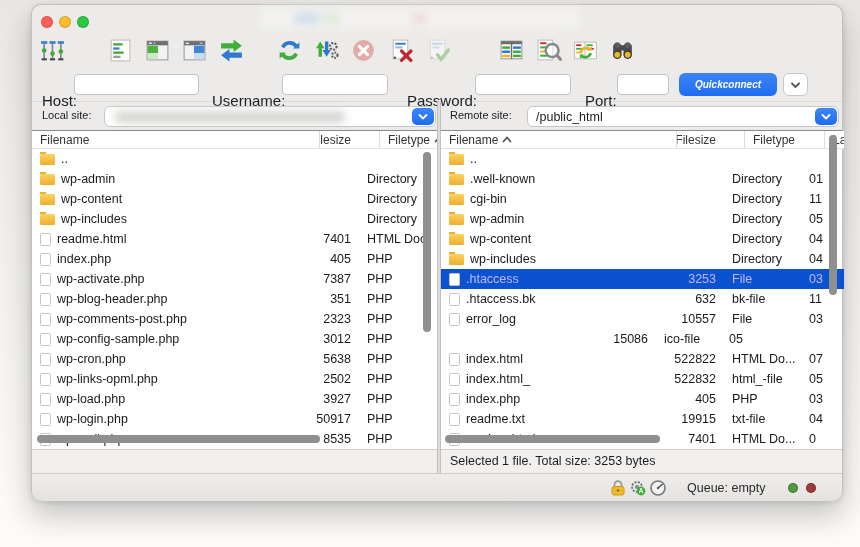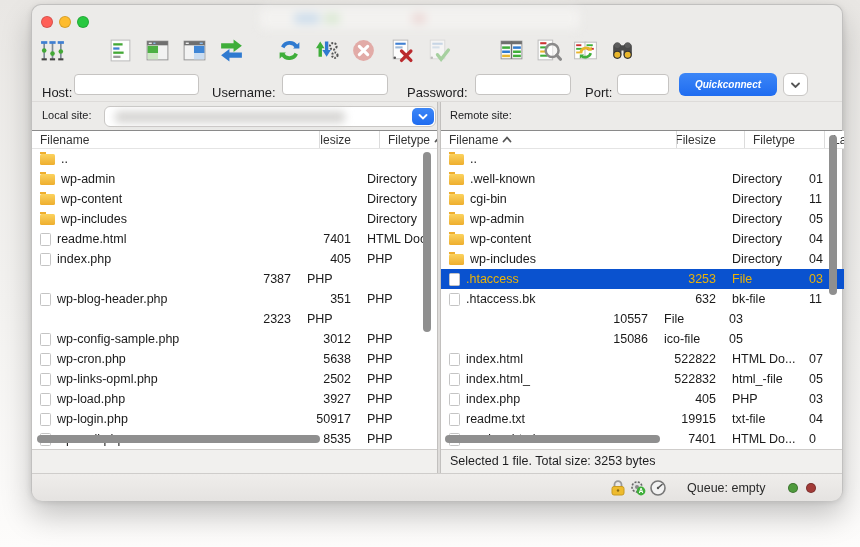--- a/index.html
+++ b/index.html
@@ -30,21 +30,21 @@
   .toolbar { position:absolute; left:0; top:28px; width:100%; height:34px;
     display:flex; align-items:center; }
   .tbtn { width:32px; height:30px; display:flex; align-items:center; justify-content:center; flex:0 0 auto; }
   .tbtn svg { width:27px; height:25px; }
   .gap-a { margin-left:4px; } .gap-b { margin-left:36px; } .gap-c { margin-left:26px; } .gap-d { margin-left:42px; }
   .sp { margin-left:5px; }
 
   
   .qcbar { position:absolute; left:0; top:62px; width:100%; height:35px;
     border-bottom:1px solid #dddbd9; }
-  .qcbar label { position:absolute; top:18px; font-size:13px; color:#1d1d1f; }
+  .qcbar label { position:absolute; top:25px; font-size:15px; color:#1d1d1f; }
   .qcbar input { position:absolute; top:7px; height:21px; border:1px solid #c6c4c2;
     border-radius:4px; background:#fff; font-size:13px; padding:0 5px; outline:none;
     font-family:"Liberation Sans", sans-serif; }
   .lab-host { left:10px; }      .in-host { left:42px; width:125px; }
   .lab-user { left:180px; }     .in-user { left:250px; width:106px; }
   .lab-pass { left:375px; }     .in-pass { left:443px; width:96px; }
   .lab-port { left:553px; }     .in-port { left:585px; width:52px; }
   .qc-btn { position:absolute; left:647px; top:6px; width:98px; height:23px;
     background:linear-gradient(#3c86f7,#1f6cf0); color:#fff; border:none; border-radius:6px;
     font-size:10px; font-weight:700; font-family:"Liberation Sans", sans-serif;font-style:italic; }
@@ -83,21 +83,21 @@
   .hcell.num { justify-content:flex-end; }
   .sorticon { flex:0 0 auto; }
   .hcell .push { margin-left:auto; }
 
   .rows { position:absolute; left:0; top:18px; width:100%; bottom:0; overflow:hidden; }
   .row { display:grid; height:20px; align-items:center; font-size:12.5px; color:#1a1a1a; }
   .cell { padding:0 8px; white-space:nowrap; overflow:hidden; }
   .cell.name { display:flex; align-items:center; gap:6px; padding-left:8px; }
   .cell.size { text-align:right; }
   .cell.mod { padding:0 0 0 5px; }
-  .row.selected { background:#0a52cf; color:#eab308; }
+  .row.selected { background:#0a52cf; color:#c4b5fd; }
 
   .ficon { flex:0 0 auto; display:inline-block; }
   .ficon.folder { width:15px; height:11px; border-radius:1.5px;
     background:linear-gradient(#fbd25e,#eeae2e); position:relative; }
   .ficon.folder::before { content:""; position:absolute; left:0; top:-2.5px;
     width:6px; height:3px; background:#eeae2e; border-radius:1.5px 1.5px 0 0; }
   .ficon.file { width:11px; height:13px; background:#fff;
     border:1px solid #c4c4c4; border-radius:1.5px; }
 
   .vscroll { position:absolute; width:8px; border-radius:4px; background:#8f8f8f; z-index:6; }
@@ -314,20 +314,28 @@
     <label class="local-label">Local site:</label>
     <div class="combo combo-local">
       <div class="smudge"></div>
       <div class="chev">
         <svg width="10" height="7" viewBox="0 0 10 7">
             <path d="M1.5 2 L5 5.5 L8.5 2" fill="none" stroke="#fff" stroke-width="1.9" stroke-linecap="round"></path>
           </svg>
       </div>
     </div>
     <label class="remote-label">Remote site:</label>
+    <div class="combo combo-remote">
+      <span class="val">/public_html</span>
+      <div class="chev">
+        <svg width="10" height="7" viewBox="0 0 10 7">
+            <path d="M1.5 2 L5 5.5 L8.5 2" fill="none" stroke="#fff" stroke-width="1.9" stroke-linecap="round"></path>
+          </svg>
+      </div>
+    </div>
   </div>
 
   <div class="filearea">
     <div class="pane pane-left">
       <div class="phead">
         <div class="hcell">
             <span>Filename</span>
           </div>
         <div class="hcell num">
             <span>Filesize</span>
@@ -388,34 +396,42 @@
           <div class="row">
     <div class="cell name">
               <span class="ficon file"></span>
               <span class="fname">index.php</span>
             </div>
     <div class="cell size">405</div>
     <div class="cell type">PHP</div>
 
   </div>
           <div class="row">
+    <div class="cell name">
+              <span class="ficon file"></span>
+              <span class="fname">wp-activate.php</span>
+            </div>
     <div class="cell size">7387</div>
     <div class="cell type">PHP</div>
 
   </div>
           <div class="row">
     <div class="cell name">
               <span class="ficon file"></span>
               <span class="fname">wp-blog-header.php</span>
             </div>
     <div class="cell size">351</div>
     <div class="cell type">PHP</div>
 
   </div>
           <div class="row">
+    <div class="cell name">
+              <span class="ficon file"></span>
+              <span class="fname">wp-comments-post.php</span>
+            </div>
     <div class="cell size">2323</div>
     <div class="cell type">PHP</div>
 
   </div>
           <div class="row">
     <div class="cell name">
               <span class="ficon file"></span>
               <span class="fname">wp-config-sample.php</span>
             </div>
     <div class="cell size">3012</div>
@@ -557,20 +573,24 @@
           <div class="row">
     <div class="cell name">
               <span class="ficon file"></span>
               <span class="fname">.htaccess.bk</span>
             </div>
     <div class="cell size">632</div>
     <div class="cell type">bk-file</div>
     <div class="cell mod">11</div>
   </div>
           <div class="row">
+    <div class="cell name">
+              <span class="ficon file"></span>
+              <span class="fname">error_log</span>
+            </div>
     <div class="cell size">10557</div>
     <div class="cell type">File</div>
     <div class="cell mod">03</div>
   </div>
           <div class="row">
     <div class="cell size">15086</div>
     <div class="cell type">ico-file</div>
     <div class="cell mod">05</div>
   </div>
           <div class="row">

